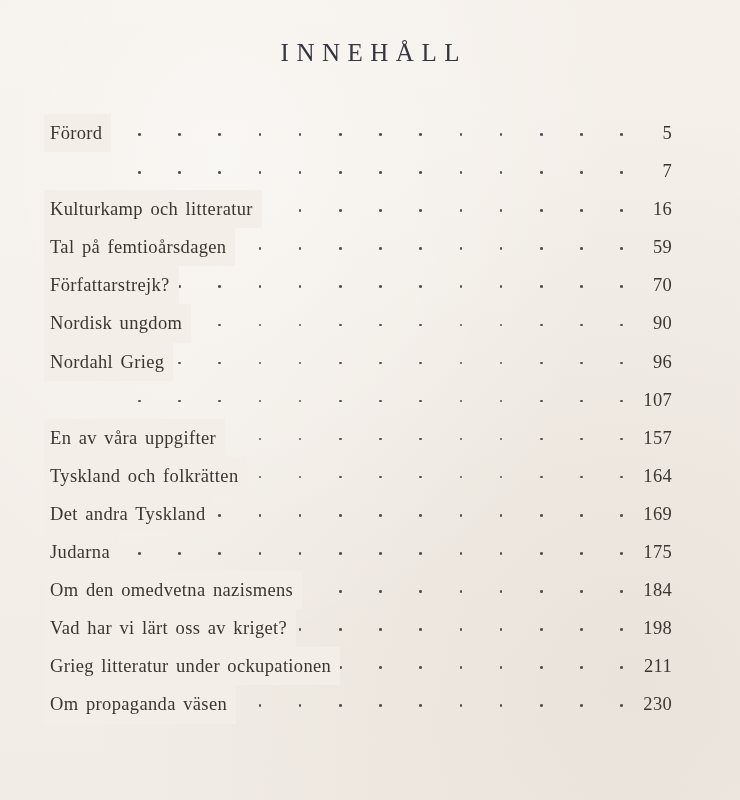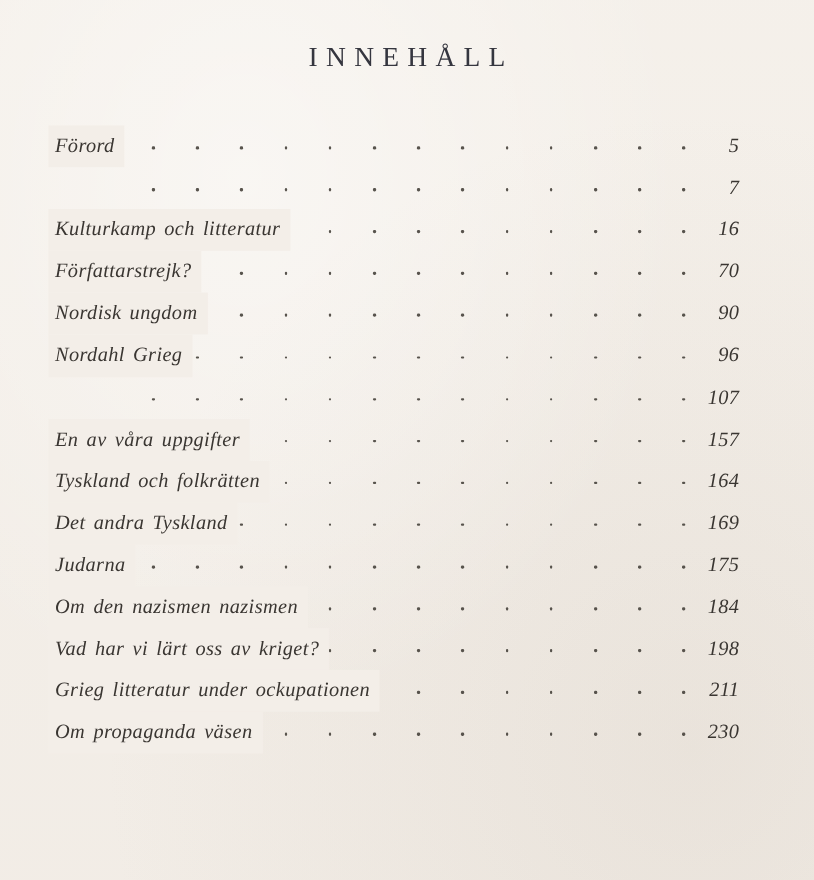--- a/index.html
+++ b/index.html
@@ -50,21 +50,20 @@
     color: #35363f;
     font-weight: 400;
   }
 
   
   .toc-list {
     position: absolute;
     left: 50px;
     top: 114px;
     width: 622px;
-    font-style: italic;
   }
   .toc-row {
     position: relative;
     height: 38.1px;
     font-size: 18.5px;
     line-height: 38.1px;
     white-space: nowrap;
   }
   .toc-title {
     position: relative;
@@ -178,20 +177,35 @@
           <span style="left: 208.6px;"></span>
           <span style="left: 248.8px;"></span>
           <span style="left: 289px;"></span>
           <span style="left: 329.2px;"></span>
           <span style="left: 369.4px;"></span>
           <span style="left: 409.6px;"></span>
           <span style="left: 449.8px;"></span>
           <span style="left: 490px;"></span>
           <span style="left: 530.2px;"></span>
           <span style="left: 570.4px;"></span>
+        </span><span class="toc-title">Tal på femtioårsdagen</span><span class="toc-page">59</span></div>
+      <div class="toc-row"><span class="toc-leaders">
+          <span style="left: 88px;"></span>
+          <span style="left: 128.2px;"></span>
+          <span style="left: 168.4px;"></span>
+          <span style="left: 208.6px;"></span>
+          <span style="left: 248.8px;"></span>
+          <span style="left: 289px;"></span>
+          <span style="left: 329.2px;"></span>
+          <span style="left: 369.4px;"></span>
+          <span style="left: 409.6px;"></span>
+          <span style="left: 449.8px;"></span>
+          <span style="left: 490px;"></span>
+          <span style="left: 530.2px;"></span>
+          <span style="left: 570.4px;"></span>
         </span><span class="toc-title">Författarstrejk?</span><span class="toc-page">70</span></div>
       <div class="toc-row"><span class="toc-leaders">
           <span style="left: 88px;"></span>
           <span style="left: 128.2px;"></span>
           <span style="left: 168.4px;"></span>
           <span style="left: 208.6px;"></span>
           <span style="left: 248.8px;"></span>
           <span style="left: 289px;"></span>
           <span style="left: 329.2px;"></span>
           <span style="left: 369.4px;"></span>
@@ -298,21 +312,21 @@
           <span style="left: 208.6px;"></span>
           <span style="left: 248.8px;"></span>
           <span style="left: 289px;"></span>
           <span style="left: 329.2px;"></span>
           <span style="left: 369.4px;"></span>
           <span style="left: 409.6px;"></span>
           <span style="left: 449.8px;"></span>
           <span style="left: 490px;"></span>
           <span style="left: 530.2px;"></span>
           <span style="left: 570.4px;"></span>
-        </span><span class="toc-title">Om den nazismen nazismen</span><span class="toc-page">184</span></div>
+        </span><span class="toc-title">Om den omedvetna nazismens</span><span class="toc-page">184</span></div>
       <div class="toc-row"><span class="toc-leaders">
           <span style="left: 88px;"></span>
           <span style="left: 128.2px;"></span>
           <span style="left: 168.4px;"></span>
           <span style="left: 208.6px;"></span>
           <span style="left: 248.8px;"></span>
           <span style="left: 289px;"></span>
           <span style="left: 329.2px;"></span>
           <span style="left: 369.4px;"></span>
           <span style="left: 409.6px;"></span>

